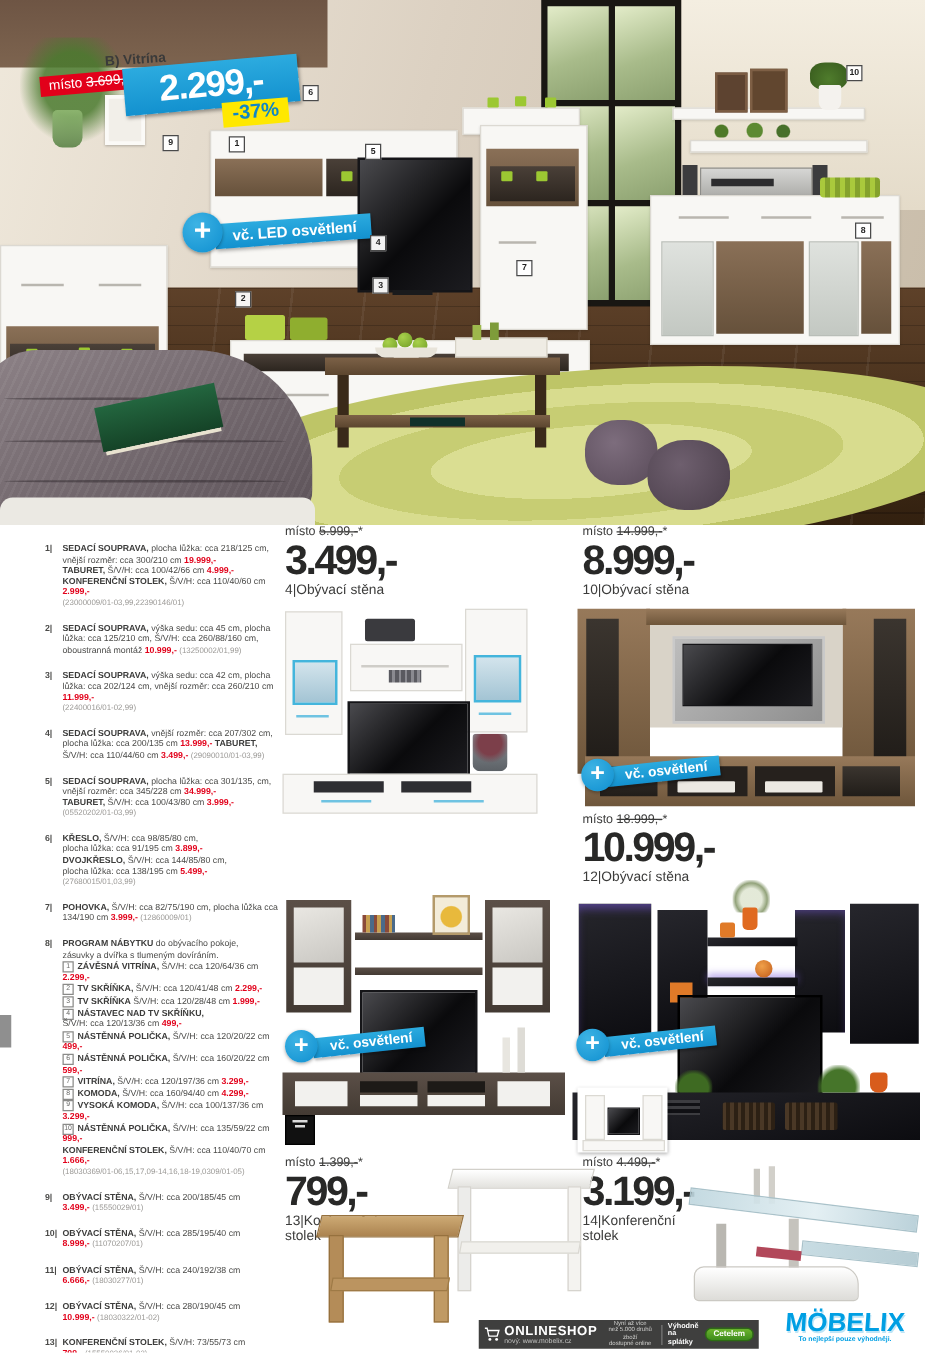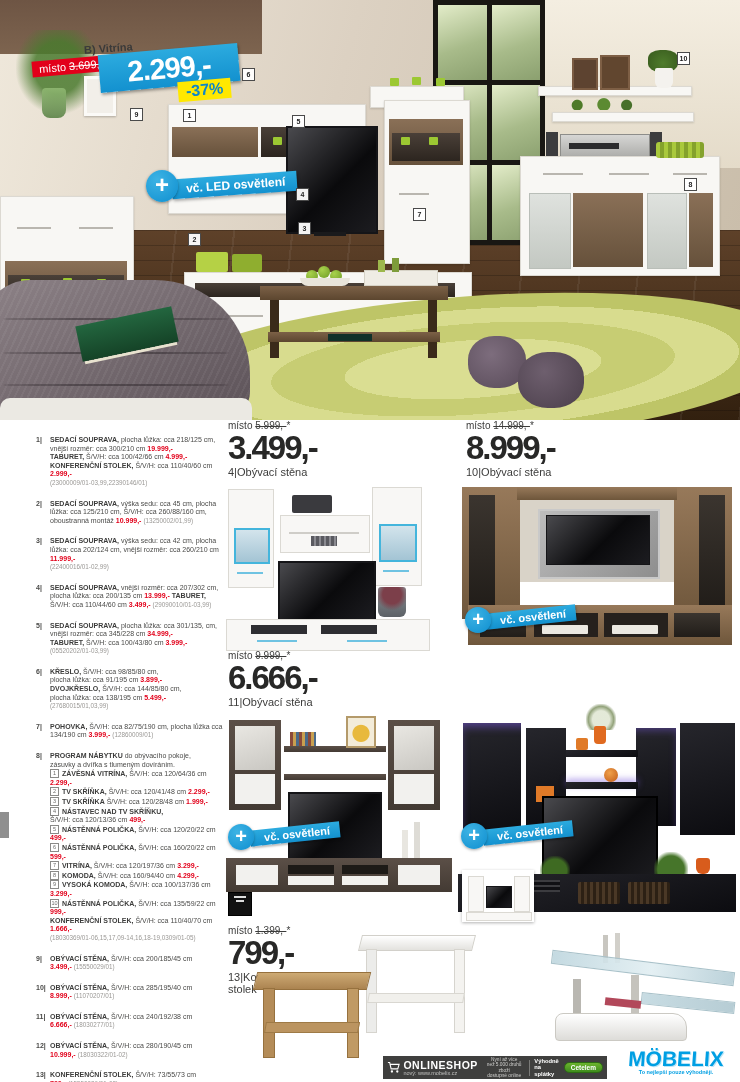--- a/index.html
+++ b/index.html
@@ -291,29 +291,34 @@
   <div class="price-block" style="left:228px;top:420px;width:210px;">
     <div class="misto"><span>místo</span> <s>5.999,-</s><span>*</span></div>
     <div class="bigprice">3.499,-</div>
     <div class="plabel">4|Obývací stěna</div>
   </div>
   <div class="price-block" style="left:466px;top:420px;width:210px;">
     <div class="misto"><span>místo</span> <s>14.999,-</s><span>*</span></div>
     <div class="bigprice">8.999,-</div>
     <div class="plabel">10|Obývací stěna</div>
   </div>
-  <div class="price-block" style="left:228px;top:650px;width:210px;">
-    <div class="misto"><span>místo</span> <s>9.999,-</s><span>*</span></div>
-    <div class="bigprice">6.666,-</div>
-    <div class="plabel">11|Obývací stěna</div>
+  <div class="price-block" style="left:466px;top:650px;width:210px;">
+    <div class="misto"><span>místo</span> <s>18.999,-</s><span>*</span></div>
+    <div class="bigprice">10.999,-</div>
+    <div class="plabel">12|Obývací stěna</div>
   </div>
   <div class="price-block" style="left:228px;top:925px;width:100px;">
     <div class="misto"><span>místo</span> <s>1.399,-</s><span>*</span></div>
     <div class="bigprice">799,-</div>
     <div class="plabel">13|Konferenční stolek</div>
+  </div>
+  <div class="price-block" style="left:466px;top:925px;width:95px;">
+    <div class="misto"><span>místo</span> <s>4.499,-</s><span>*</span></div>
+    <div class="bigprice">3.199,-</div>
+    <div class="plabel">14|Konferenční stolek</div>
   </div>
 
   <div class="pimg" style="left:226px;top:487px;width:236px;height:165px;">
     <div class="box white" style="left:2px;top:2px;width:44px;height:97px;">
       <div class="box glassblue" style="left:5px;top:38px;width:32px;height:32px;"></div>
       <div class="handle" style="left:8px;top:82px;width:26px;background:#6fc3e2;"></div>
     </div>
     <div class="box white" style="left:146px;top:0;width:48px;height:97px;">
       <div class="box glassblue" style="left:6px;top:36px;width:34px;height:34px;"></div>
       <div class="handle" style="left:10px;top:82px;width:26px;background:#6fc3e2;"></div>

